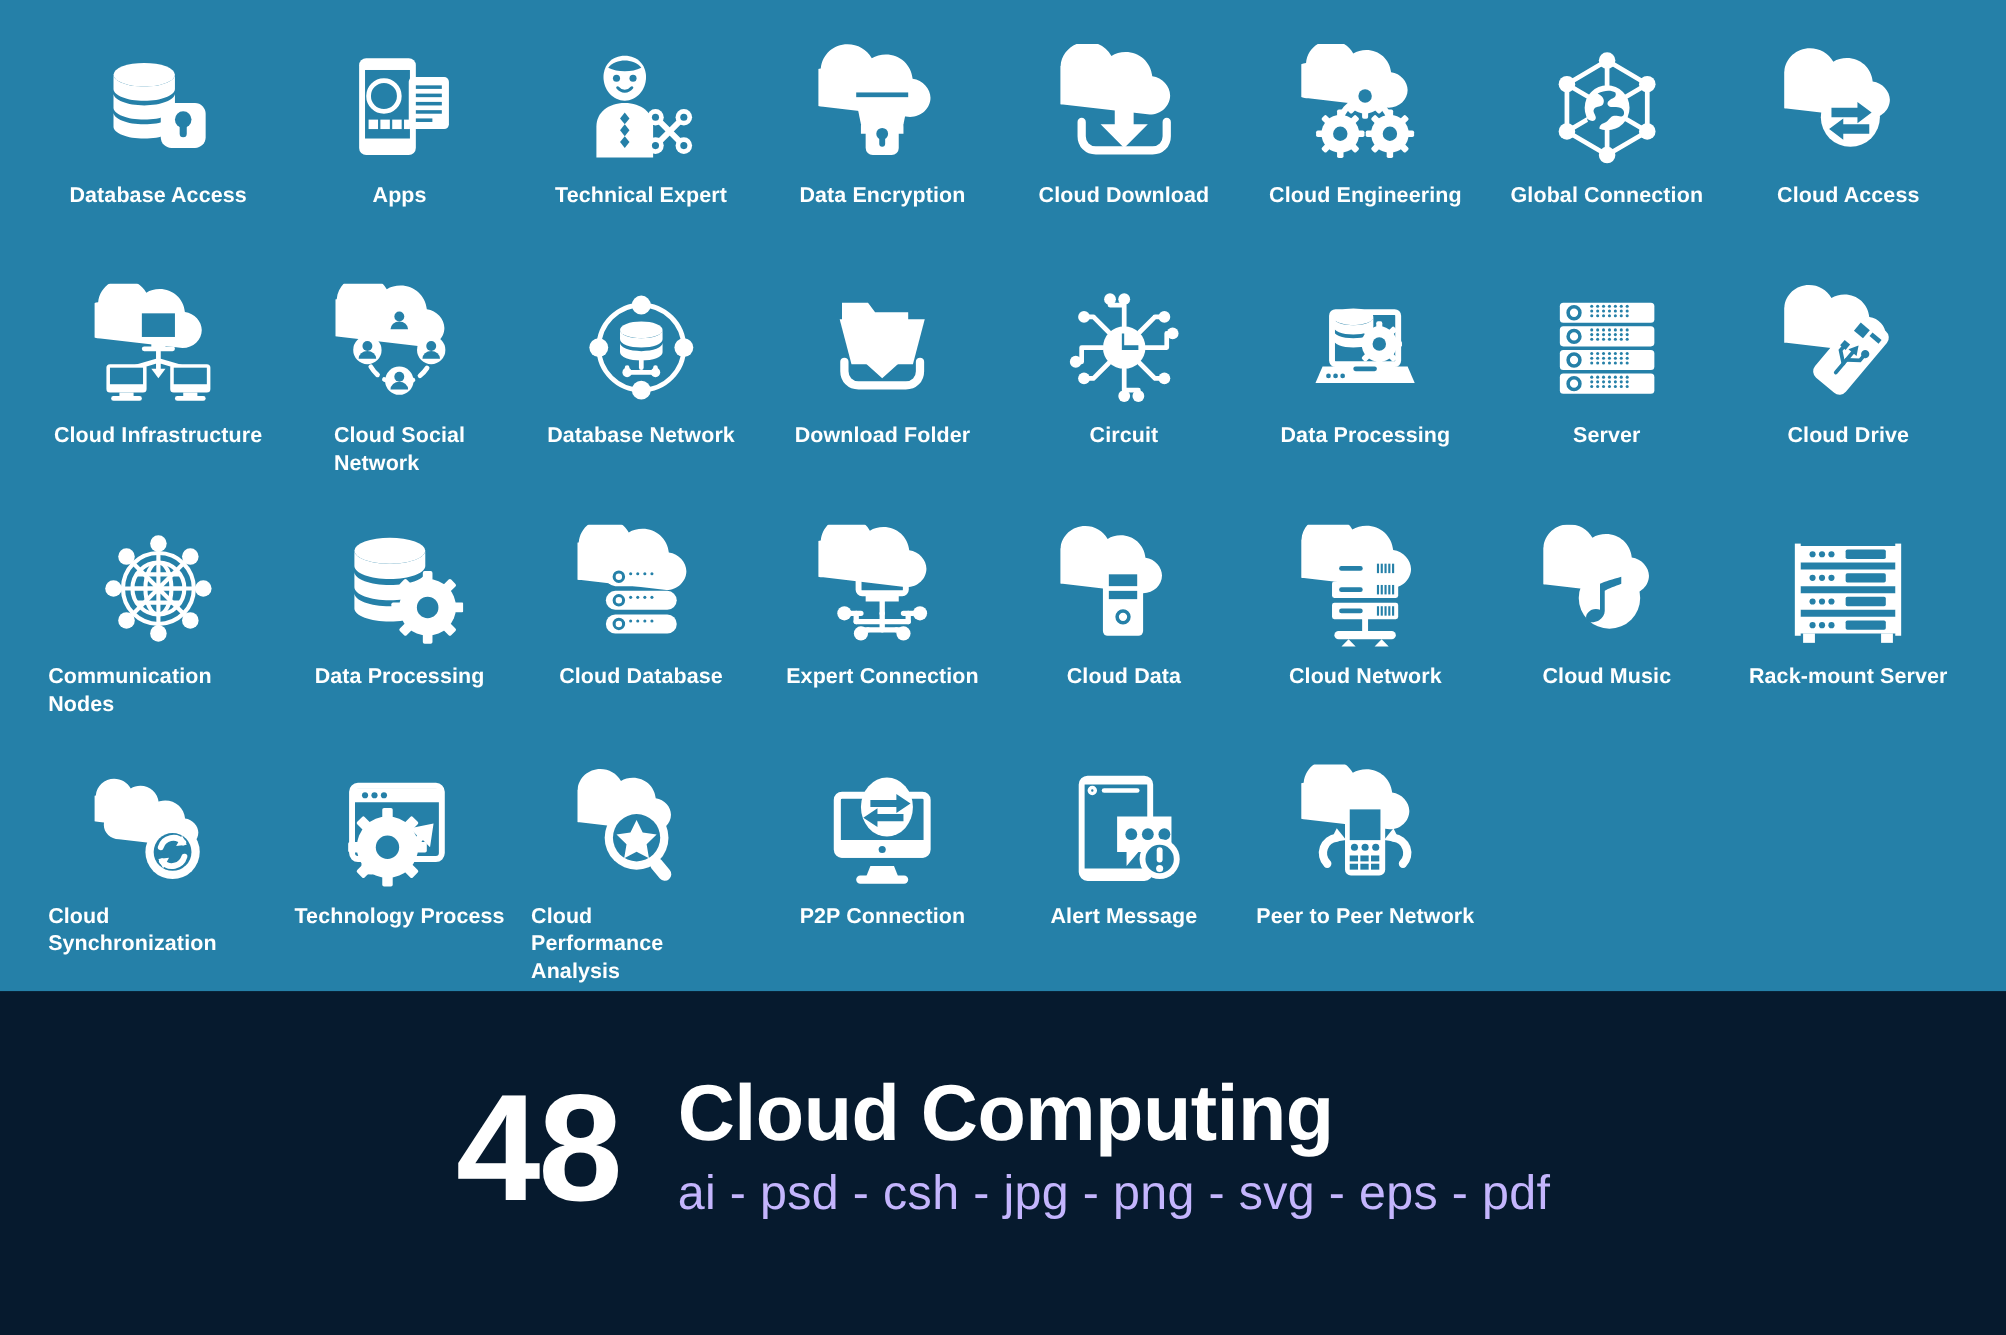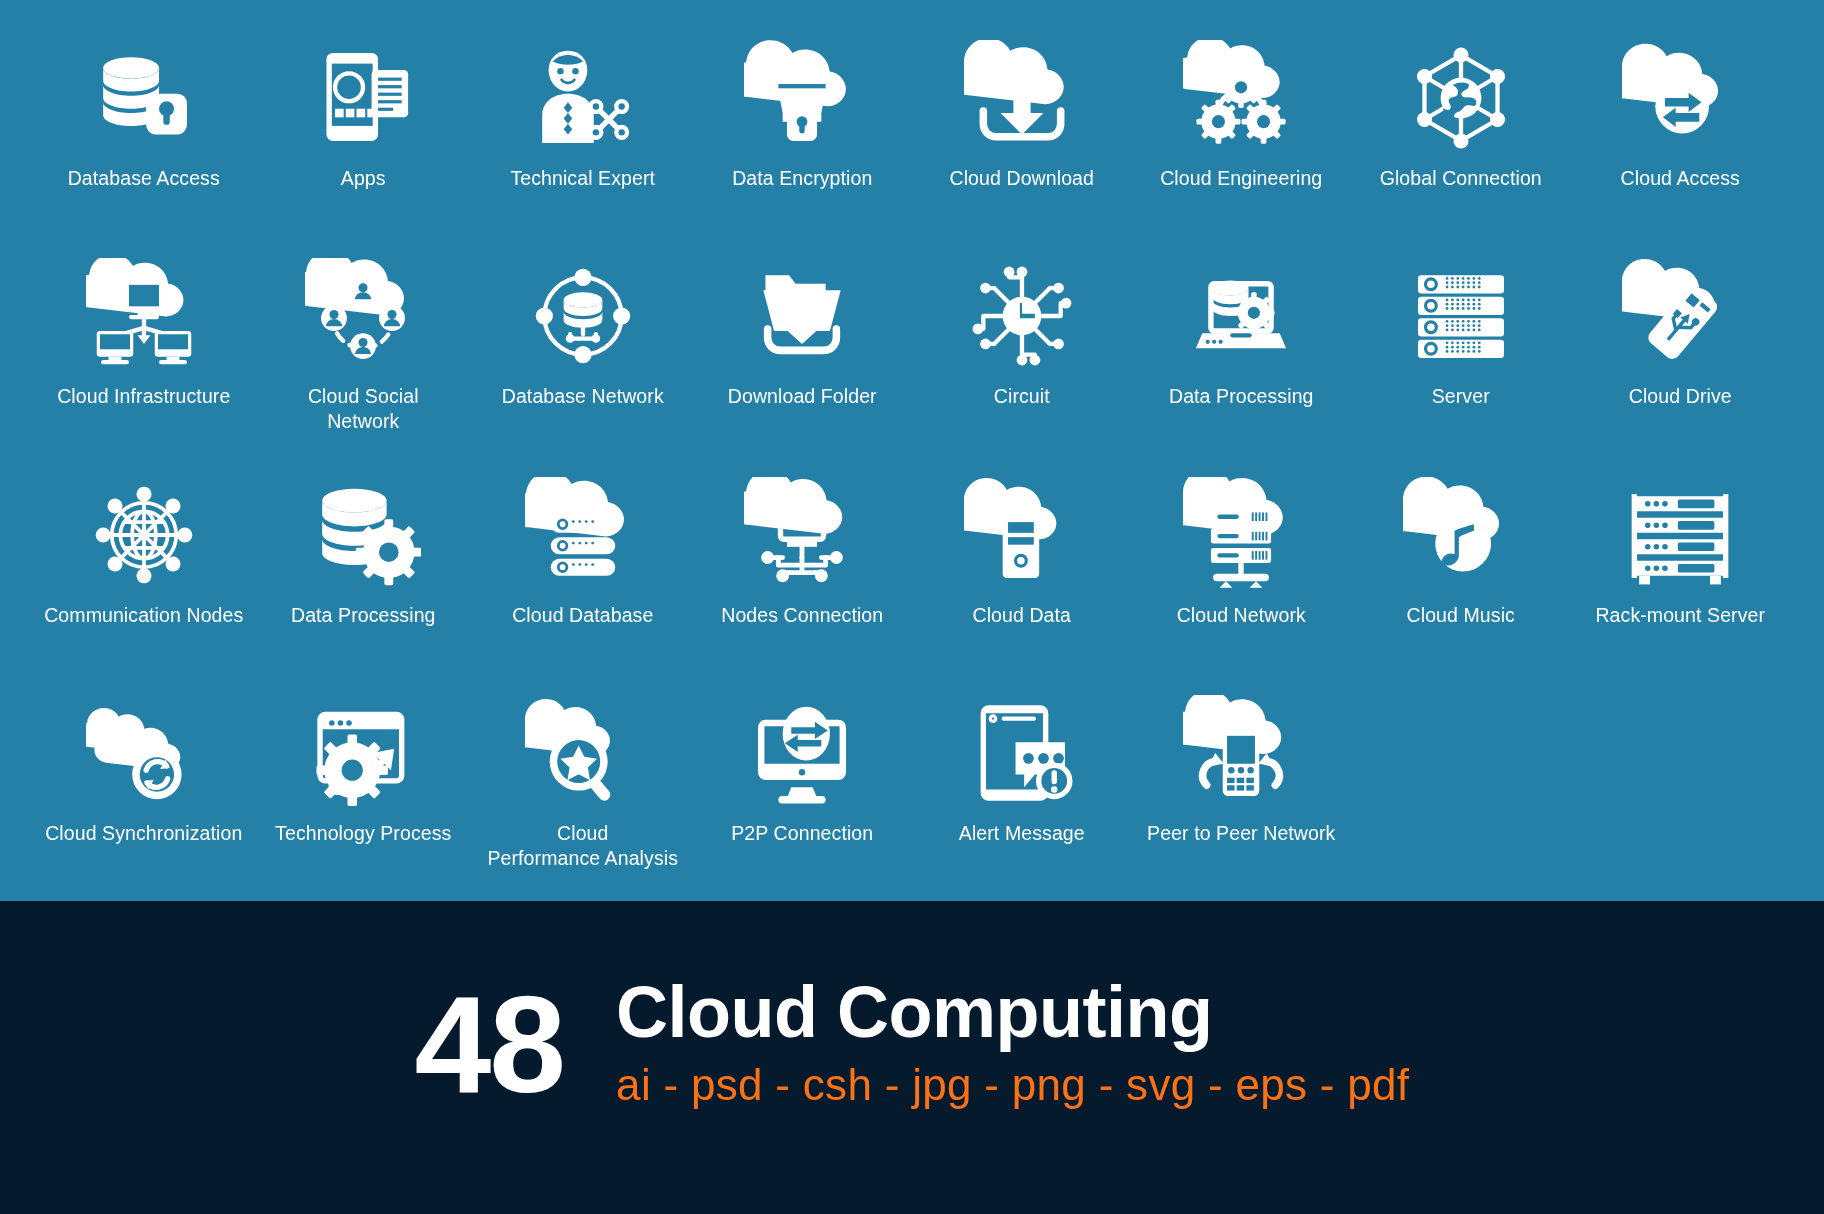--- a/index.html
+++ b/index.html
@@ -48,23 +48,23 @@
     justify-content: center;
   }
   .icon-box svg { display: block; }
 
   .cell-label {
     margin-top: 10px;
     color: #ffffff;
     font-size: 19.5px;
     line-height: 25px;
     letter-spacing: 0.1px;
-    text-align: center;
+    text-align: left;
     max-width: 200px;
-    font-weight: 400;
+    font-weight: 700;
   }
 
   
   #banner {
     flex: 1 1 auto;
     background: #061a2e;
     display: flex;
     align-items: center;
     justify-content: center;
     gap: 52px;
@@ -79,21 +79,21 @@
   }
   #banner-text { display: flex; flex-direction: column; }
   #banner-title {
     color: #ffffff;
     font-size: 72px;
     font-weight: 700;
     line-height: 1.05;
     letter-spacing: -0.5px;
   }
   #banner-formats {
-    color: #f97316;
+    color: #c4b5fd;
     font-size: 44px;
     font-weight: 400;
     line-height: 1.25;
     margin-top: 6px;
     letter-spacing: 0.3px;
   }
 </style>
 </head>
 <body>
 
@@ -659,21 +659,21 @@
       <path d="M50 71v14"></path>
       <path d="M38 85h24"></path>
     </g>
     <circle fill="#fff" cx="18" cy="71" r="6"></circle>
             <circle fill="#fff" cx="82" cy="71" r="6"></circle>
     <circle fill="#fff" cx="32" cy="88" r="6"></circle>
             <circle fill="#fff" cx="68" cy="88" r="6"></circle>
     <path stroke="#fff" fill="none" stroke-linecap="round" stroke-linejoin="round" stroke-width="4.5" d="M24 71h8M76 71h-8M38 85h-6M62 85h6"></path>
           </svg>
         </div>
-        <div class="cell-label">Nodes Connection</div>
+        <div class="cell-label">Expert Connection</div>
       </div>
       <div class="cell">
         <div class="icon-box">
           <svg viewBox="-4 -4 108 108" width="116" height="116" aria-hidden="true">
     <g transform="translate(46,32) scale(1)">
     <path fill="#fff" d="M-48 14c-9 0-16-7-16-15s6-14 14-15c1-11 10-19 21-19 8 0 15 4 19 11 3-2 7-3 11-3 11 0 20 8 21 19 8 1 14 8 14 15 0 8-7 15-16 15z"></path>
   </g>
     <rect fill="#fff" x="32" y="30" width="34" height="60" rx="4"></rect>
     <rect fill="#2580a8" x="37" y="38" width="24" height="10"></rect>
     <rect fill="#2580a8" x="37" y="52" width="24" height="7"></rect>

